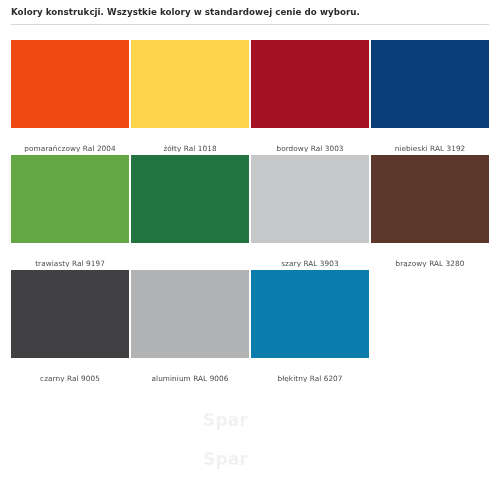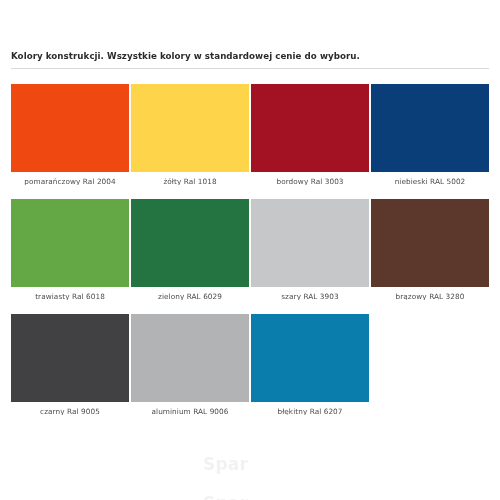--- a/index.html
+++ b/index.html
@@ -15,21 +15,20 @@
     position: relative;
   }
   .page {
     position: relative;
     width: 500px;
     height: 500px;
     box-sizing: border-box;
   }
   .header {
     padding: 7px 11px 0 11px;
-    margin-top: 44px;
   }
   .header-title {
     font-size: 8.7px;
     font-weight: bold;
     color: #2b2b2b;
     letter-spacing: 0.005em;
     line-height: 1.3;
     margin: 0;
     white-space: nowrap;
   }
@@ -61,21 +60,21 @@
     height: 88px;
     display: block;
   }
   .chip-label {
     display: block;
     width: 118px;
     text-align: center;
     font-size: 7.3px;
     color: #4c4c4c;
     line-height: 1;
-    padding-top: 6px;
+    padding-top: 17px;
     letter-spacing: 0.01em;
     white-space: nowrap;
     overflow: hidden;
   }
   .watermark-layer {
     position: absolute;
     top: 0;
     left: 0;
     width: 500px;
     height: 500px;
@@ -116,31 +115,30 @@
     </div>
 
     <div class="cell">
       <span class="chip" style="background:#a21222;"></span>
       <span class="chip-label">bordowy Ral 3003</span>
     </div>
 
 
     <div class="cell">
       <span class="chip" style="background:#093e78;"></span>
-      <span class="chip-label">niebieski RAL 5002</span>
+      <span class="chip-label">niebieski RAL 3192</span>
     </div>
 
     <div class="cell">
       <span class="chip" style="background:#63a845;"></span>
-      <span class="chip-label">trawiasty Ral 6018</span>
+      <span class="chip-label">trawiasty Ral 9197</span>
     </div>
 
     <div class="cell">
       <span class="chip" style="background:#237440;"></span>
-      <span class="chip-label">zielony RAL 6029</span>
     </div>
 
     <div class="cell">
       <span class="chip" style="background:#c6c7c9;"></span>
       <span class="chip-label">szary RAL 3903</span>
     </div>
 
     <div class="cell">
       <span class="chip" style="background:#5c372c;"></span>
       <span class="chip-label">brązowy RAL 3280</span>

